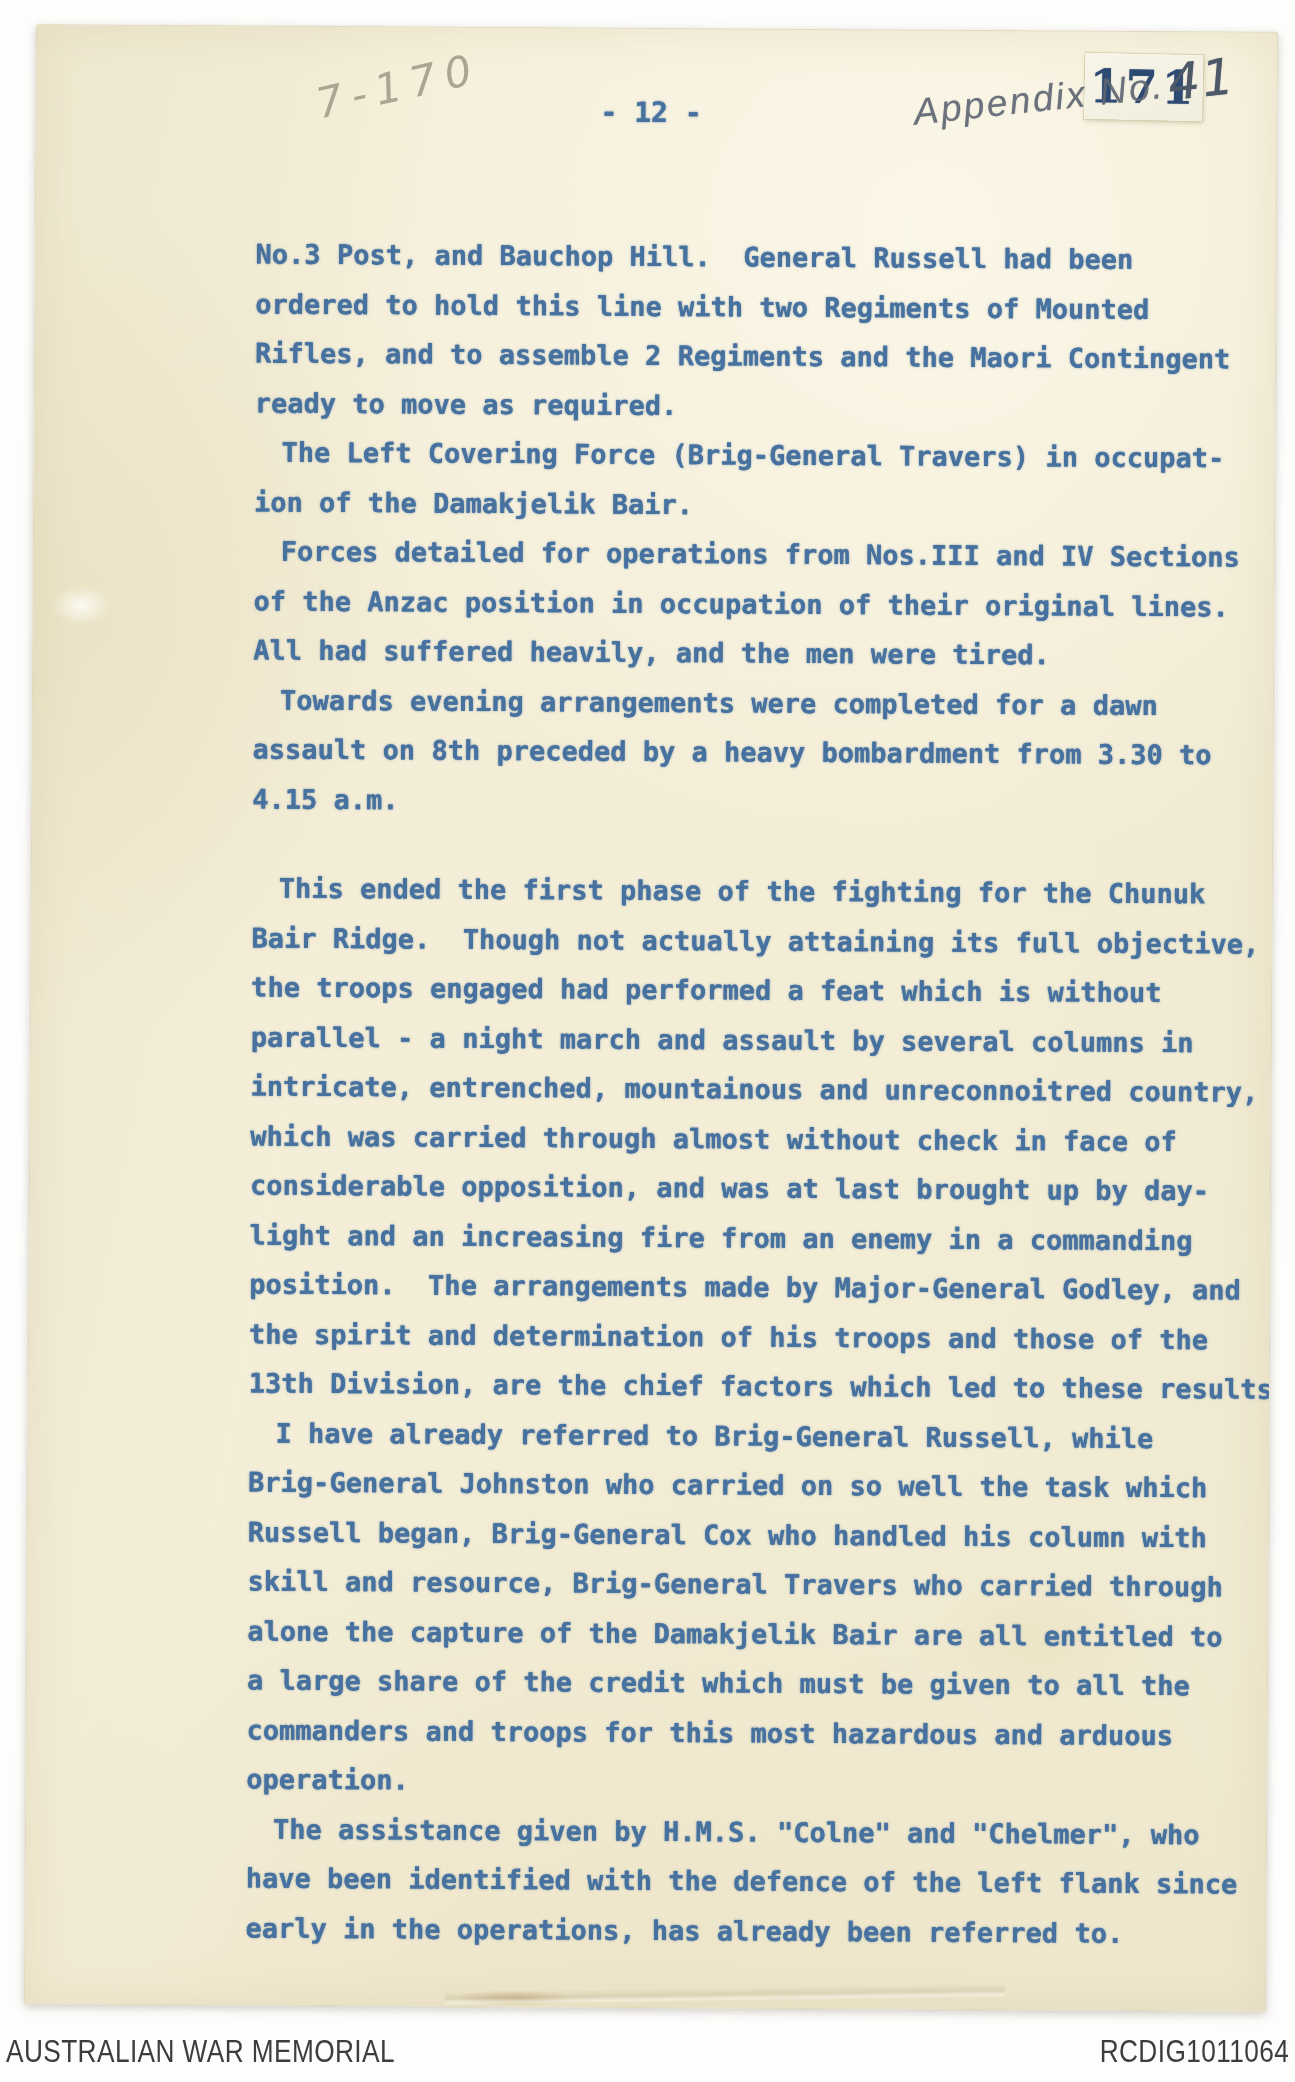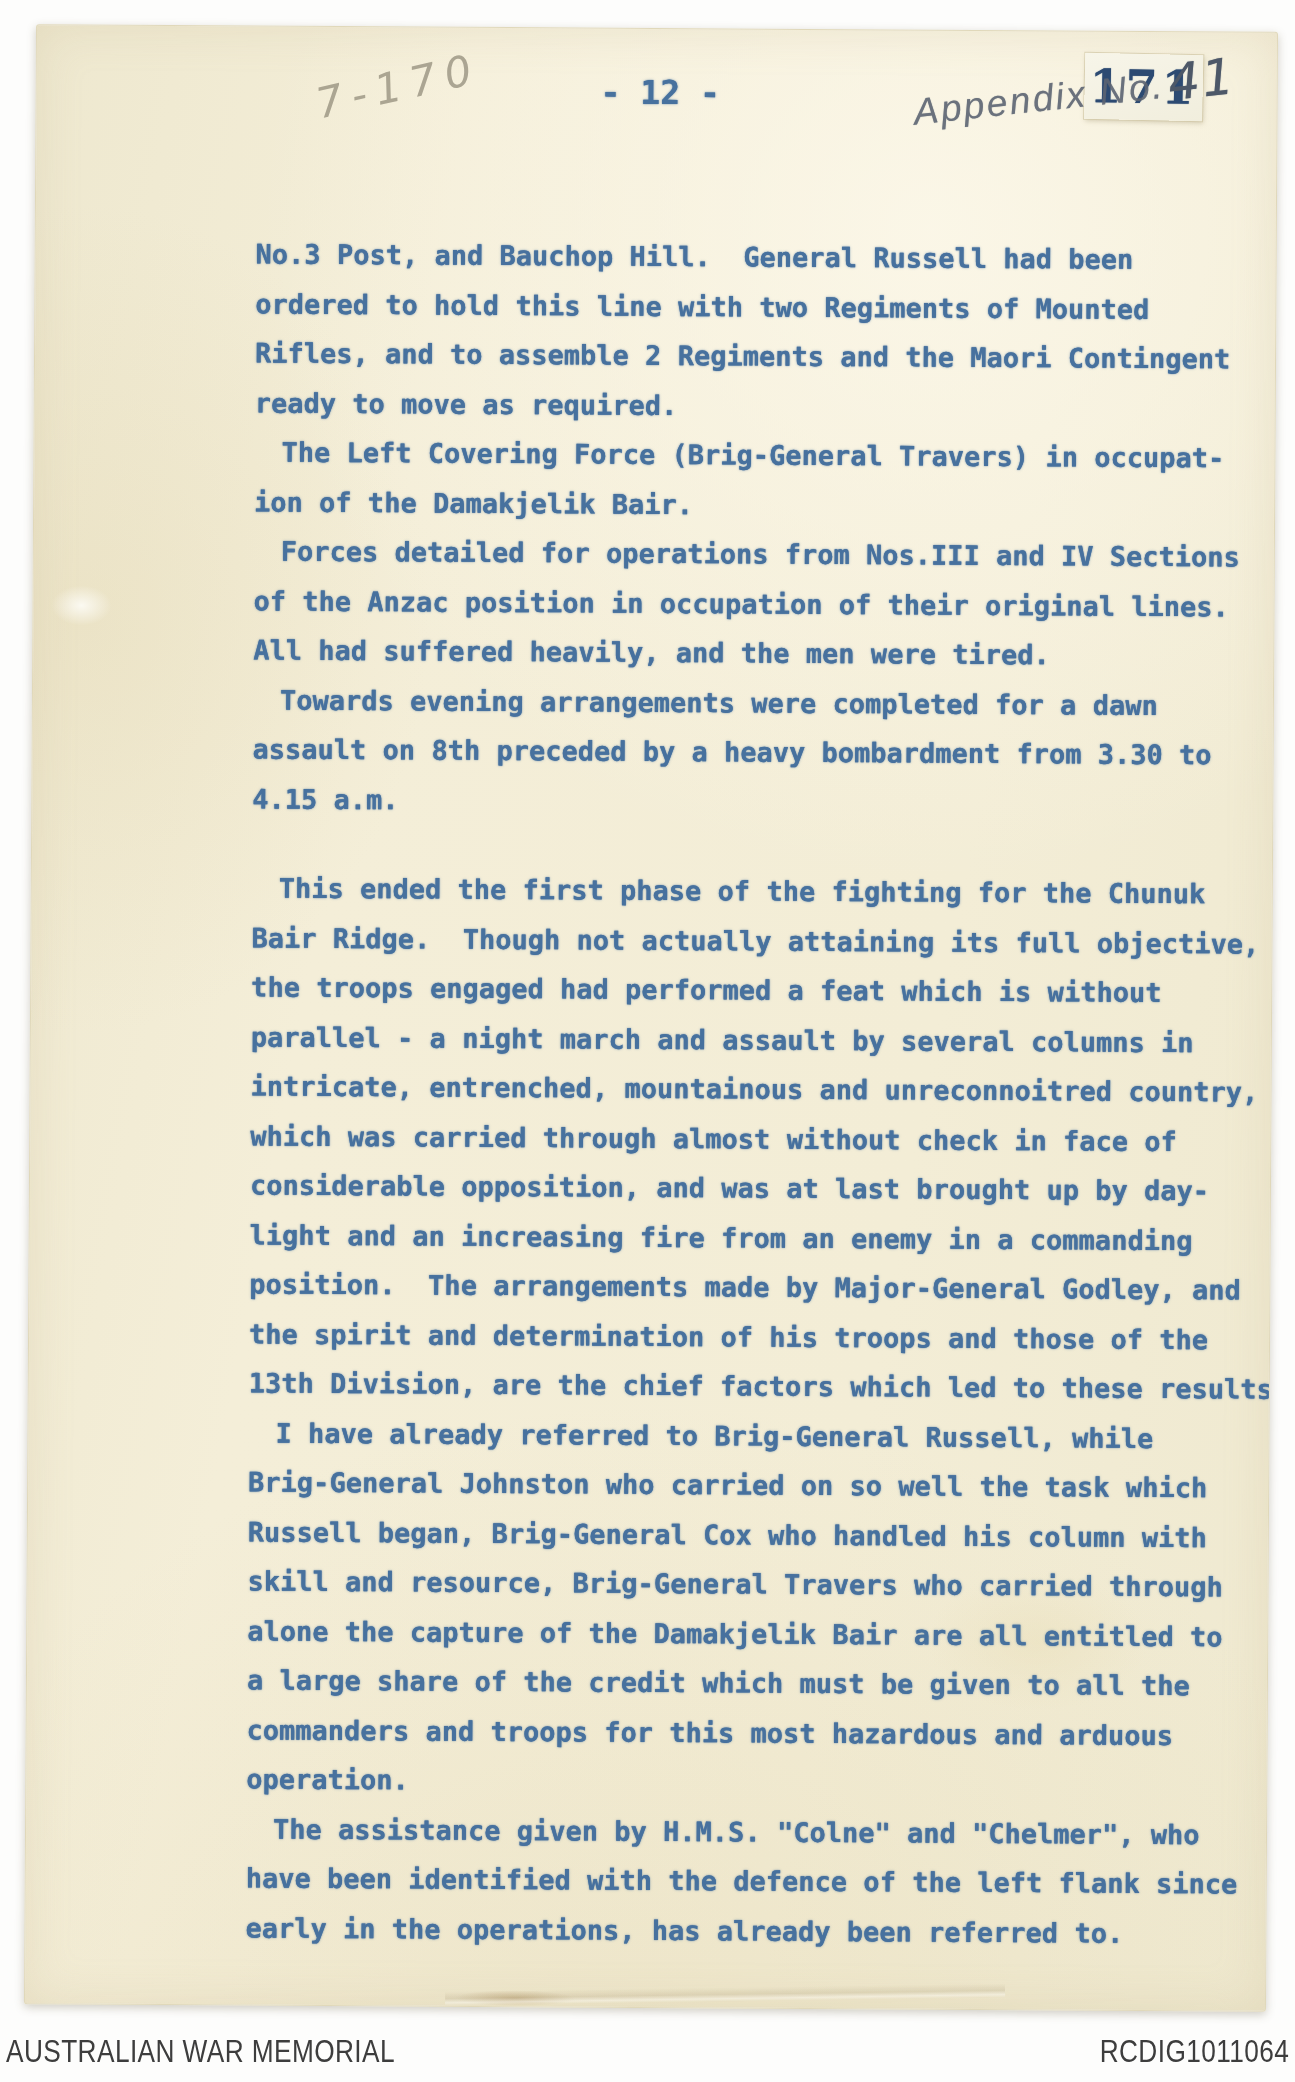--- a/index.html
+++ b/index.html
@@ -54,23 +54,23 @@
     font-style: italic;
     font-size: 42px;
     letter-spacing: 9px;
     color: var(--pencil-gray, #938d7b);
     opacity: 0.75;
     transform: rotate(-13deg);
     white-space: pre;
   }
   .pagenum {
     position: absolute;
-    left: 564px; top: 44px;
+    left: 564px; top: 67px;
     font-family: "DejaVu Sans Mono", monospace;
-    font-size: 33px;
+    font-size: 28px;
     font-weight: bold;
     color: var(--ink-blue, #47719e);
     text-shadow: 0 0 1px var(--ink-blue, #47719e), 0 0 3px rgba(71,113,158,0.45);
     white-space: pre;
   }
   .folio {
     position: absolute;
     left: 1048px; top: 22px;
     width: 118px; height: 66px;
     background: linear-gradient(160deg, #f7f5e9, #f1eedd);

